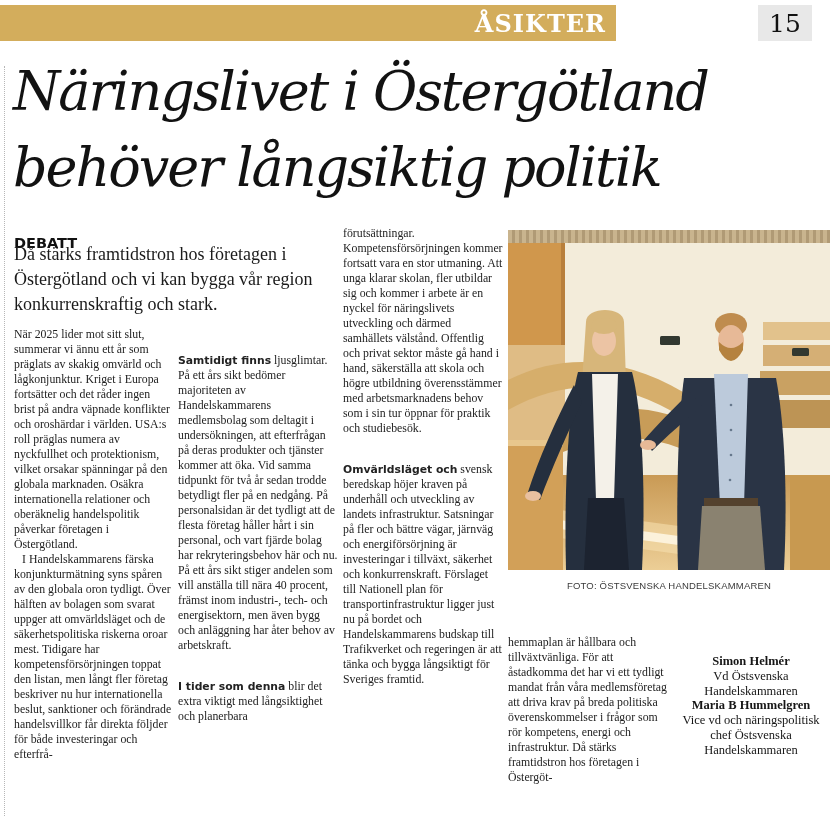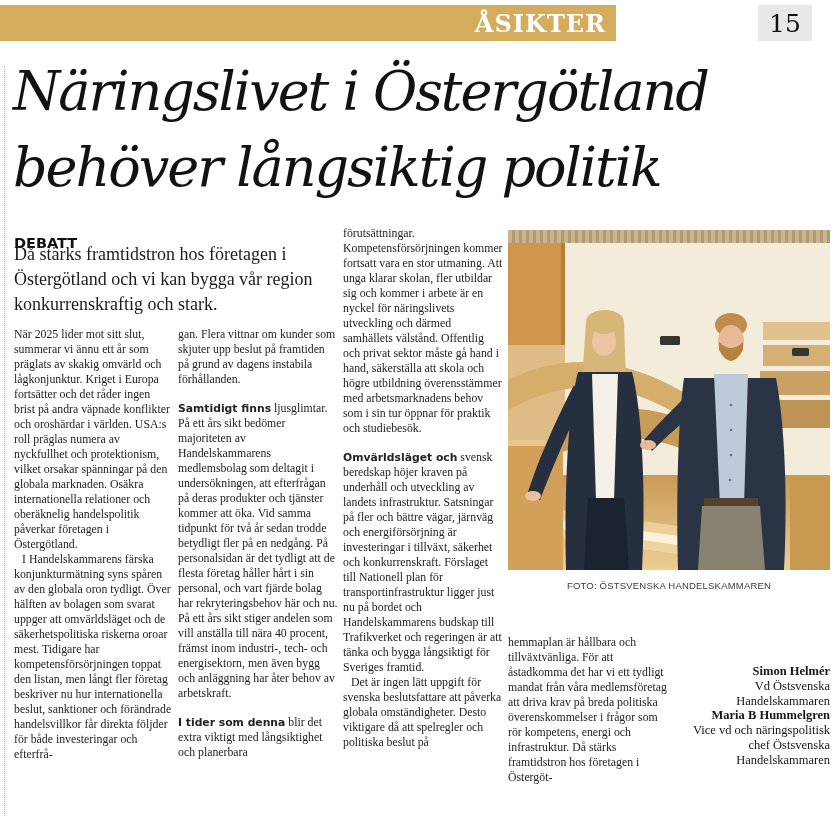--- a/index.html
+++ b/index.html
@@ -38,21 +38,21 @@
   }
   .lead {
     position:absolute; left:14px; top:242px; width:330px;
     font-size:18px; line-height:25px; color:#1b1b1b;
   }
   
   .col {
     position:absolute; width:160px; font-size:11.8px; line-height:15px; color:#222;
   }
   .col p { margin:0; }
-  .col p.space { margin-top:14px; }
+  .col p.space { margin-top:26px; }
   .col p.indent { text-indent:8px; }
   b.lead-in { font-family:"DejaVu Sans", sans-serif; font-size:10.8px; }
   #col1 { left:14px;  top:327px; }
   #col2 { left:178px; top:327px; }
   #col3 { left:343px; top:226px; }
   #col4 { left:508px; top:635px; }
   #col5 { left:672px; top:647px; width:158px; }
   
   .photo {
     position:absolute; left:508px; top:230px; width:322px; height:340px; overflow:hidden;
@@ -63,21 +63,21 @@
     position:absolute; left:508px; top:575px; width:322px;
     font-family:"Liberation Sans", sans-serif; font-weight:bold;
     font-size:12px; line-height:15.5px; color:#1a1a1a;
   }
   .credit {
     margin-top:3px; font-weight:normal; font-size:9.5px; letter-spacing:.2px;
     color:#3a3a3a; text-align:center;
   }
   
   .byline {
-    margin-top:17px; text-align:right; font-size:12.5px; line-height:14.8px; color:#161616;
+    margin-top:7px; text-align:center; font-size:12.5px; line-height:14.8px; color:#161616;
   }
 </style>
 </head>
 <body>
 
 <div class="page">
 
   <div class="goldbar">
     <span>ÅSIKTER</span>
   </div>
@@ -93,28 +93,26 @@
   </h1>
 
   <div class="kicker">DEBATT</div>
   <div class="lead">Då stärks framtidstron hos företagen i Östergötland och vi kan bygga vår region konkurrenskraftig och stark.</div>
 
   <div class="col" id="col1">
       <p class="">När 2025 lider mot sitt slut, summerar vi ännu ett år som präglats av skakig omvärld och lågkonjunktur. Kriget i Europa fortsätter och det råder ingen brist på andra väpnade konflikter och oroshärdar i världen. USA:s roll präglas numera av nyckfullhet och protektionism, vilket orsakar spänningar på den globala marknaden. Osäkra internationella relationer och oberäknelig handelspolitik påverkar företagen i Östergötland.</p>
       <p class="indent ">I Handelskammarens färska konjunkturmätning syns spåren av den globala oron tydligt. Över hälften av bolagen som svarat uppger att omvärldsläget och de säkerhetspolitiska riskerna oroar mest. Tidigare har kompetensförsörjningen toppat den listan, men långt fler företag beskriver nu hur internationella beslut, sanktioner och förändrade handelsvillkor får direkta följder för både investeringar och efterfrå-</p>
     </div>
   <div class="col" id="col2">
-      <p class="">gan. Flera vittnar om kunder som skjuter upp beslut på framtiden på grund av dagens instabila förhållanden.</p>
       <p class="space"><b class="lead-in">Samtidigt finns</b> ljusglimtar. På ett års sikt bedömer majoriteten av Handelskammarens medlemsbolag som deltagit i undersökningen, att efterfrågan på deras produkter och tjänster kommer att öka. Vid samma tidpunkt för två år sedan trodde betydligt fler på en nedgång. På personalsidan är det tydligt att de flesta företag håller hårt i sin personal, och vart fjärde bolag har rekryteringsbehov här och nu. På ett års sikt stiger andelen som vill anställa till nära 40 procent, främst inom industri-, tech- och energisektorn, men även bygg och anläggning har åter behov av arbetskraft.</p>
       <p class="space"><b class="lead-in">I tider som denna</b> blir det extra viktigt med långsiktighet och planerbara</p>
     </div>
   <div class="col" id="col3">
       <p class="">förutsättningar. Kompetensförsörjningen kommer fortsatt vara en stor utmaning. Att unga klarar skolan, fler utbildar sig och kommer i arbete är en nyckel för näringslivets utveckling och därmed samhällets välstånd. Offentlig och privat sektor måste gå hand i hand, säkerställa att skola och högre utbildning överensstämmer med arbetsmarknadens behov som i sin tur öppnar för praktik och studiebesök.</p>
       <p class="space"><b class="lead-in">Omvärldsläget och</b> svensk beredskap höjer kraven på underhåll och utveckling av landets infrastruktur. Satsningar på fler och bättre vägar, järnväg och energiförsörjning är investeringar i tillväxt, säkerhet och konkurrenskraft. Förslaget till Nationell plan för transportinfrastruktur ligger just nu på bordet och Handelskammarens budskap till Trafikverket och regeringen är att tänka och bygga långsiktigt för Sveriges framtid.</p>
-      <p class="indent ">Det är ingen lätt uppgift för svenska beslutsfattare att påverka globala omständigheter. Desto viktigare då att spelregler och politiska beslut på</p>
     </div>
   <div class="col" id="col4">
       <p class="">hemmaplan är hållbara och tillväxtvänliga. För att åstadkomma det har vi ett tydligt mandat från våra medlemsföretag att driva krav på breda politiska överenskommelser i frågor som rör kompetens, energi och infrastruktur. Då stärks framtidstron hos företagen i Östergöt-</p>
     </div>
   <div class="col" id="col5">
     <div class="byline">
         <div style="font-weight: bold;">Simon Helmér</div>
         <div>Vd Östsvenska</div>
         <div>Handelskammaren</div>
         <div style="font-weight: bold;">Maria B Hummelgren</div>

